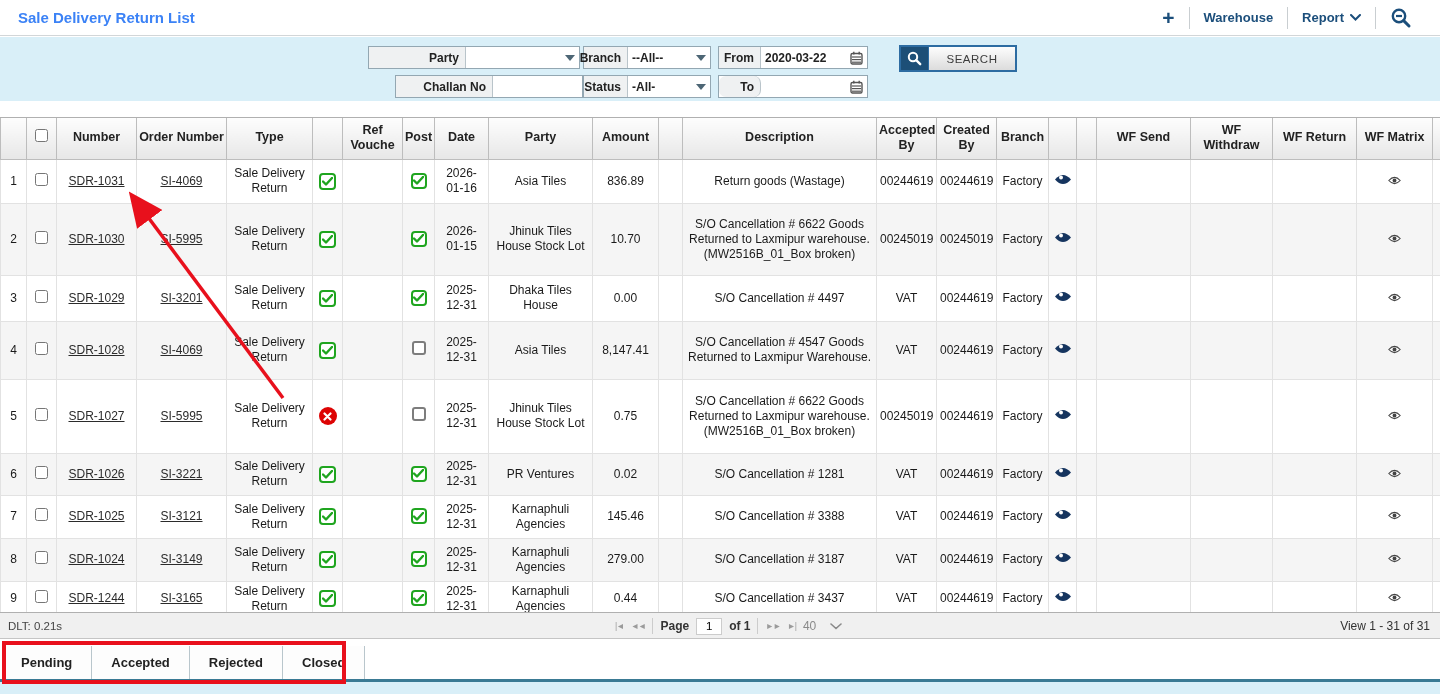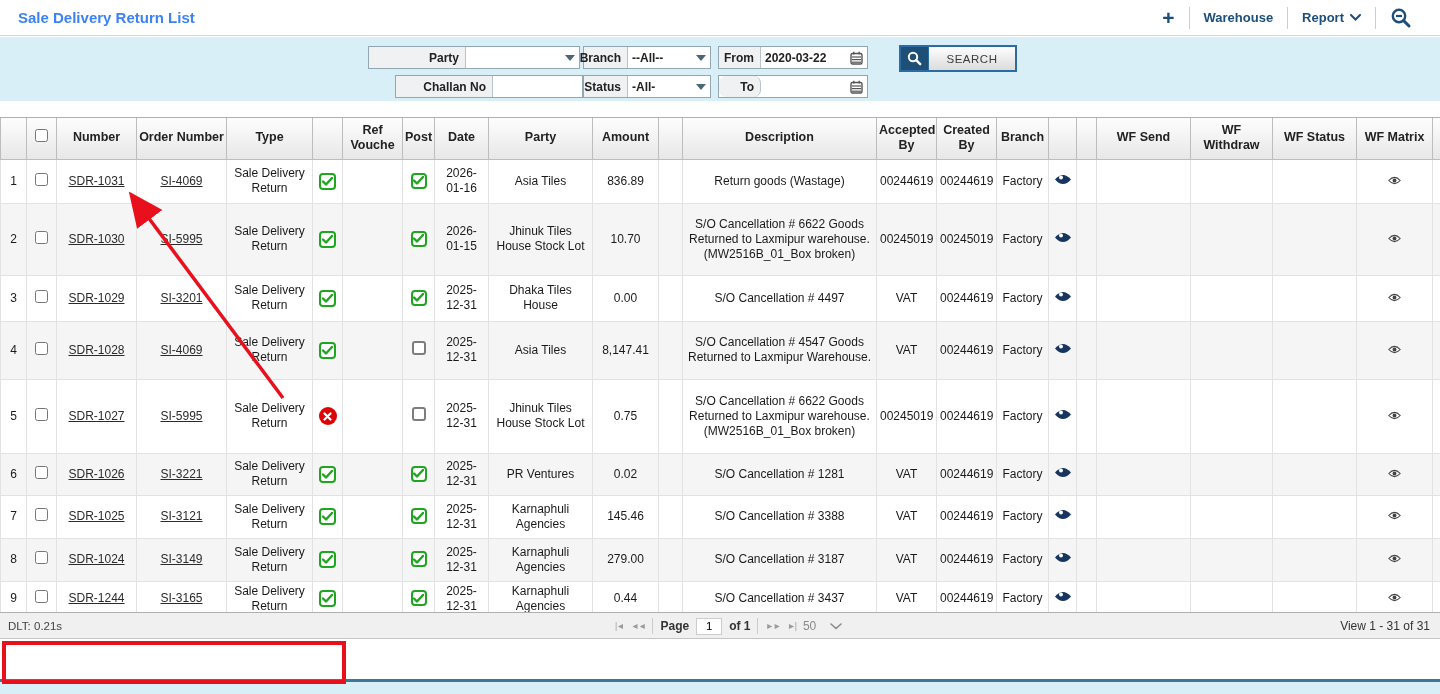--- a/index.html
+++ b/index.html
@@ -227,21 +227,21 @@
             <th>Amount</th>
             <th></th>
             <th>Description</th>
             <th>Accepted By</th>
             <th>Created By</th>
             <th>Branch</th>
             <th></th>
             <th></th>
             <th>WF Send</th>
             <th>WF Withdraw</th>
-            <th>WF Status</th>
+            <th>WF Return</th>
             <th>WF Matrix</th>
             <th></th>
           </tr>
         </thead>
       <tbody id="tbody">
           <tr style="height: 44px;">
             <td>1</td>
             <td><input type="checkbox" class="cb" style=""></td>
             <td><span class="lnk">SDR-1031</span></td>
             <td><span class="lnk">SI-4069</span></td>
@@ -629,29 +629,35 @@
       <span class="pgico">|◄</span>
       <span class="pgico">◄◄</span>
       <span class="pgsep"></span>
       <span class="pglbl">Page</span>
       <input class="pginput" value="1" style="">
       <span class="pglbl">of 1</span>
       <span class="pgsep"></span>
       <span class="pgico">►►</span>
       <span class="pgico">►|</span>
       <span class="pgsize">
-        <span>50</span>
+        <span>40</span>
         <svg width="12" height="7" viewBox="0 0 12 7">
             <path d="M1 1 L6 5.5 L11 1" stroke="#8a8a8a" stroke-width="1.6" fill="none" stroke-linecap="round"></path>
           </svg>
       </span>
     </div>
     <span class="viewinfo">View 1 - 31 of 31</span>
   </div>
 
+  <div class="tabs" id="tabs">
+      <div class="tab">Pending</div>
+      <div class="tab">Accepted</div>
+      <div class="tab">Rejected</div>
+      <div class="tab">Closed</div>
+    </div>
   <div class="tealline"></div>
   <div class="bluestrip"></div>
 
   <div class="redbox"></div>
   <svg class="anno-arrow" width="1440" height="694" viewBox="0 0 1440 694">
     <defs>
       <marker id="ah" markerWidth="10" markerHeight="9" refX="8" refY="4.5" orient="auto">
         <path d="M0,0 L10,4.5 L0,9 z" fill="#e8101c"></path>
       </marker>
     </defs>

